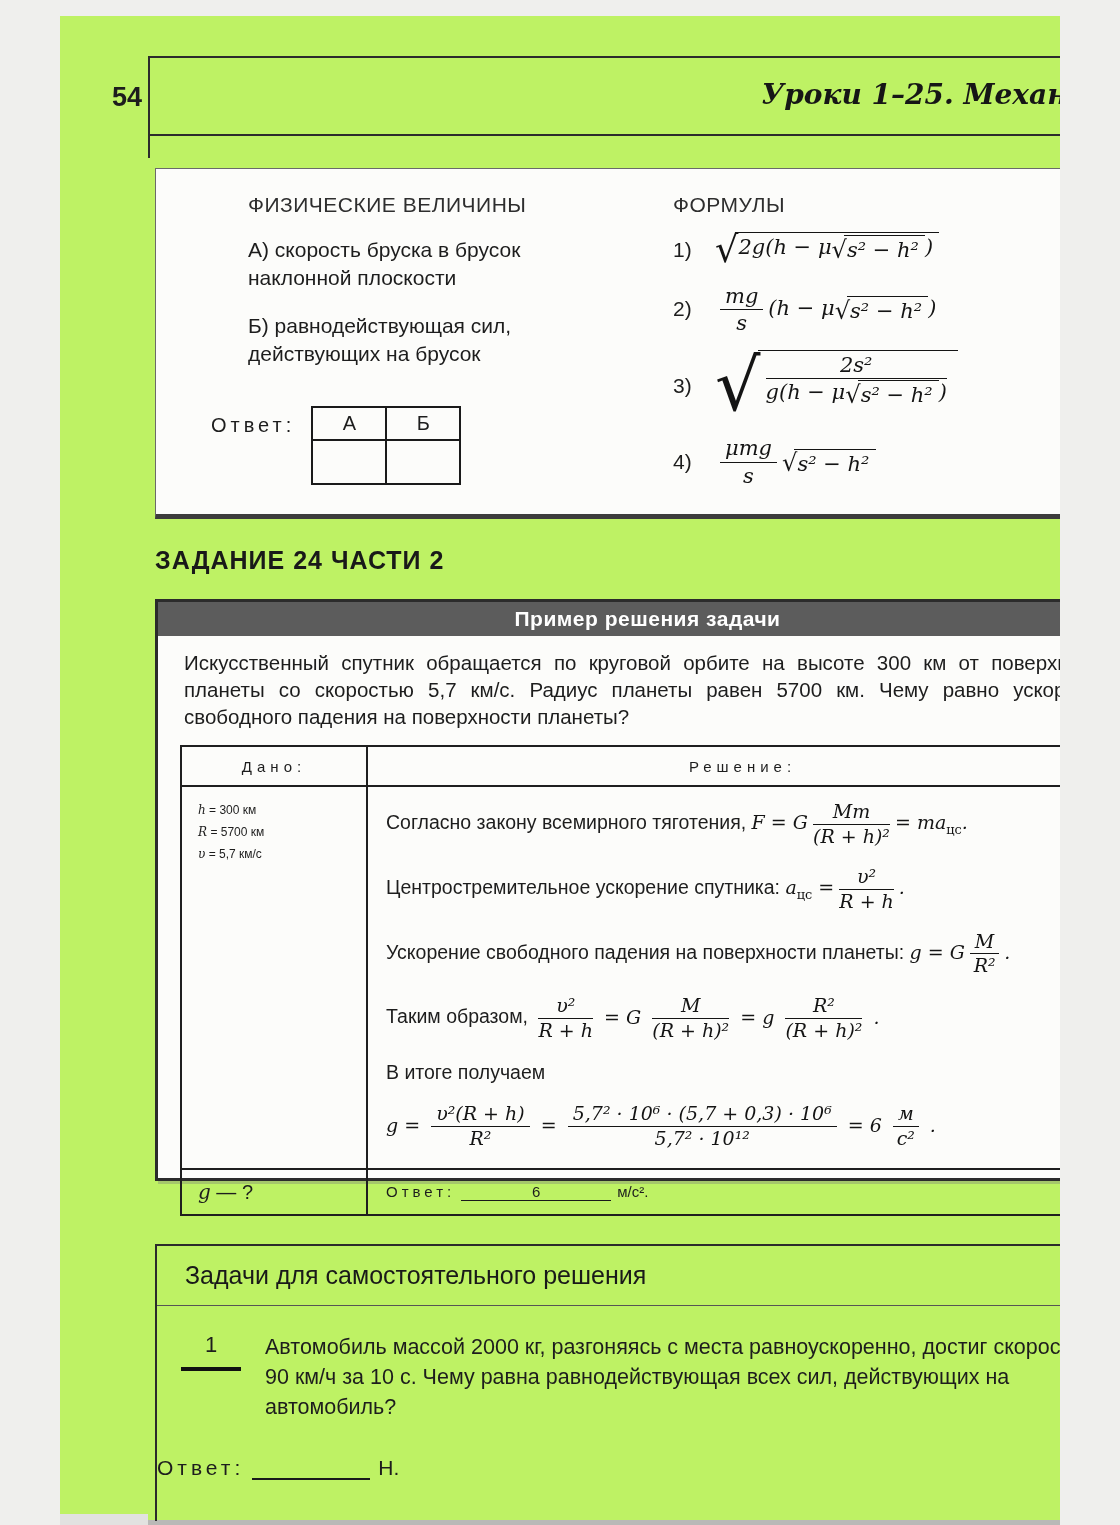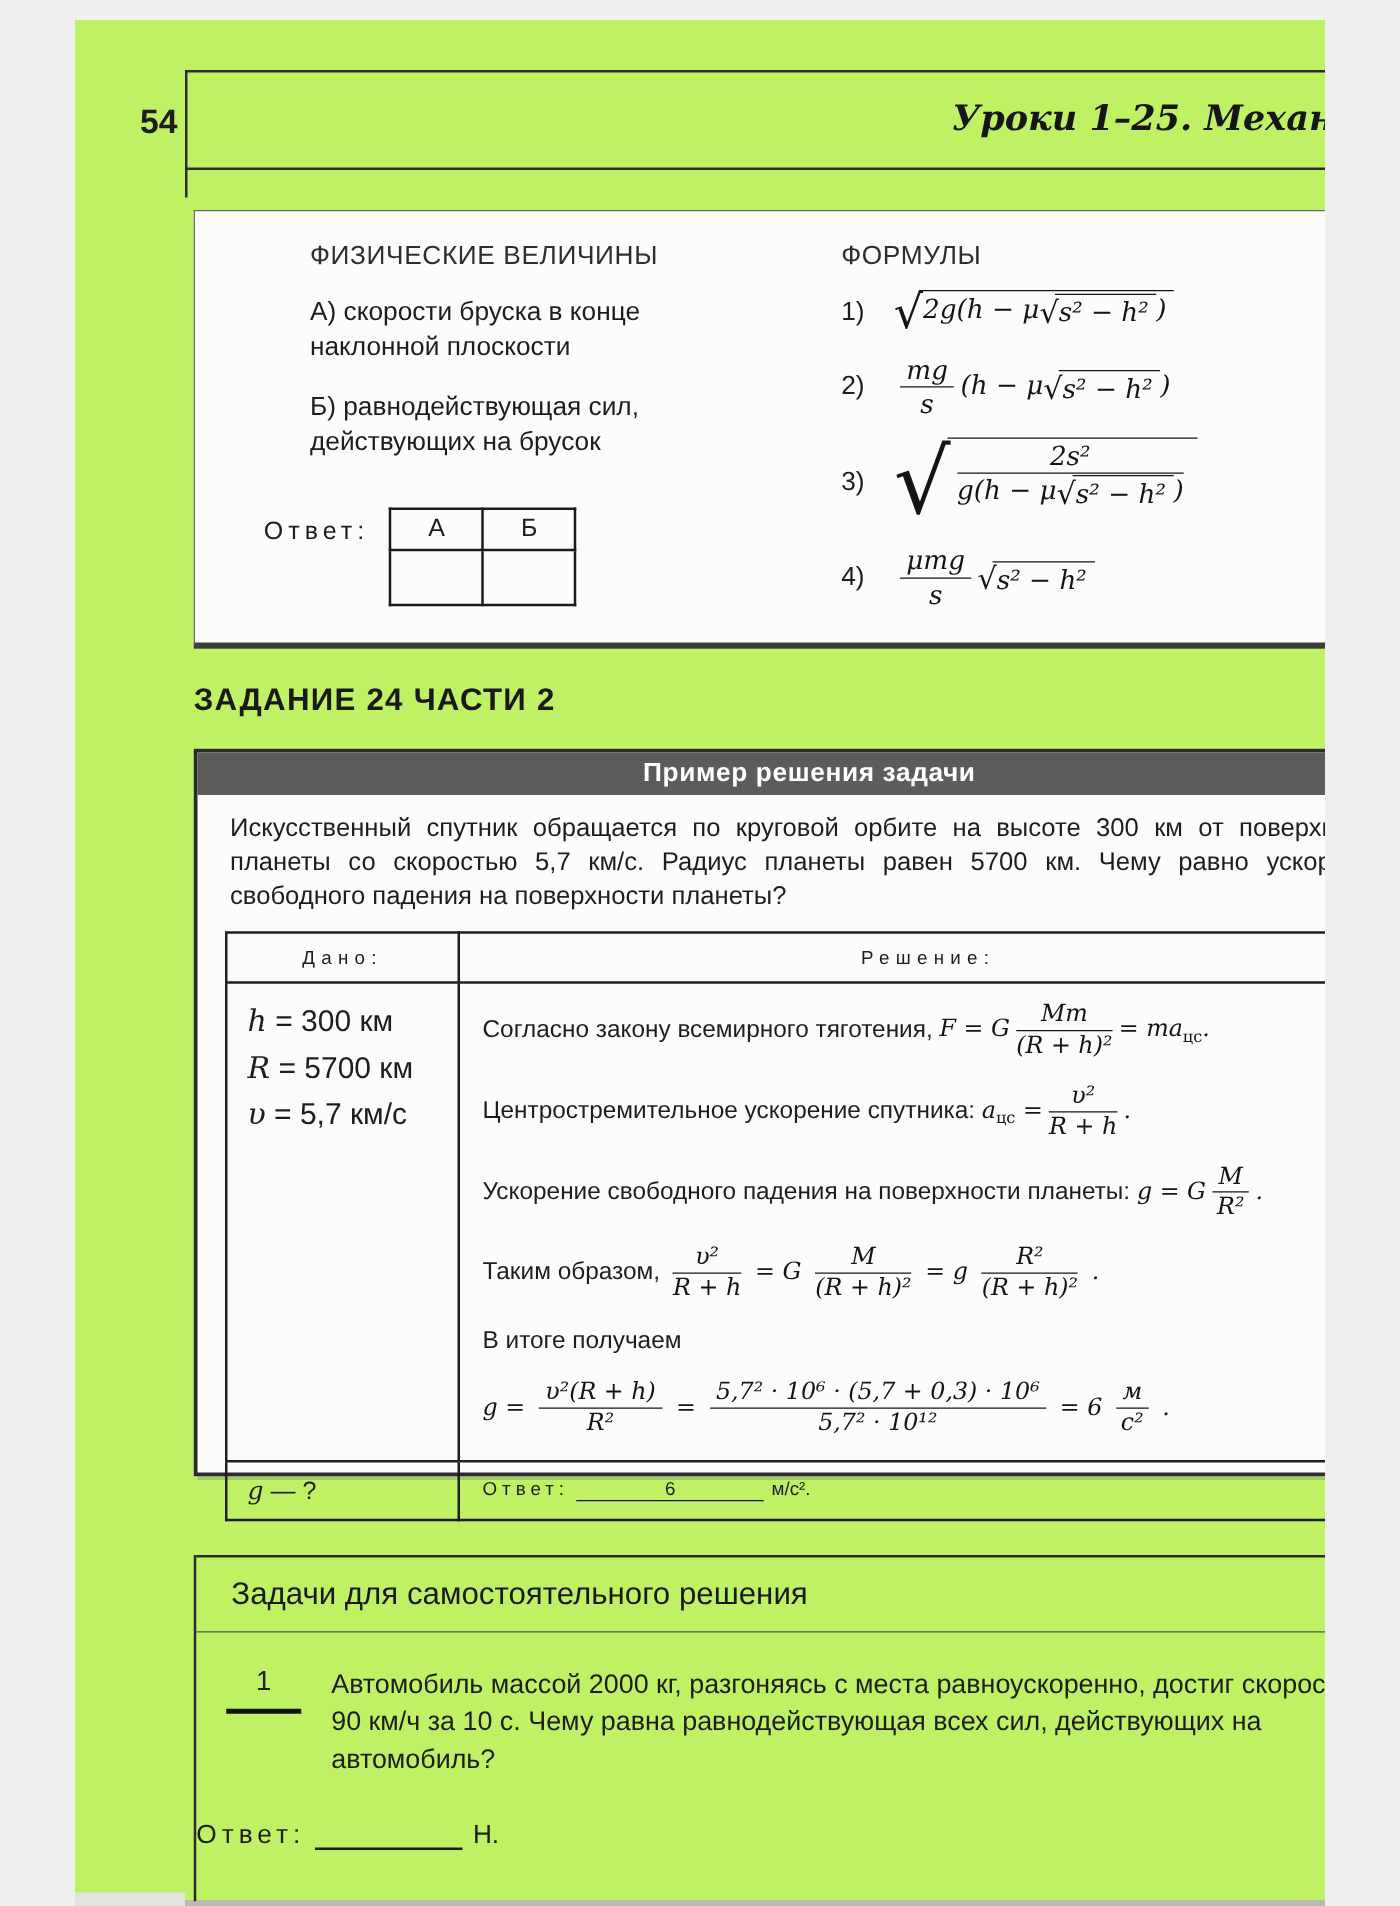--- a/index.html
+++ b/index.html
@@ -65,21 +65,21 @@
   }
   .example-title {
     height:34px; background:#5c5c5c; color:#ffffff; font-size:21px; font-weight:bold;
     display:flex; align-items:center; justify-content:center; letter-spacing:0.5px;
   }
   .problem-text { padding:13px 26px 9px; font-size:20.5px; line-height:1.32; text-align:justify; }
   .sol-table { border-collapse:collapse; margin:6px 22px 0; width:939px; table-layout:fixed; }
   .sol-table td, .sol-table th { border:2px solid #1f1f1f; }
   .sol-table th { font-size:15px; font-weight:normal; letter-spacing:5px; height:36px; }
   .col-given { width:182px; }
-  .given-cell { vertical-align:top; padding:16px 8px 0 16px; font-size:24px; }
+  .given-cell { vertical-align:top; padding:16px 8px 0 16px; font-size:12px; }
   .given-line { margin-bottom:8px; }
   .given-line i, .ivar { font-family:"DejaVu Serif", serif; font-style:italic; }
   .sol-cell { vertical-align:top; padding:14px 16px 0 18px; height:352px; }
   .sol-line { font-size:19.5px; margin-bottom:18px; line-height:1.3; }
   .sol-line .math { font-size:19px; }
   .ans-left { padding:10px 8px 10px 16px; font-size:20px; }
   .ans-cell { padding:8px 18px; font-size:15px; }
   .ans-label { letter-spacing:4px; }
   .ans-blank { display:inline-block; min-width:150px; border-bottom:1.7px solid #1a1a1a; text-align:center; margin:0 6px; }
   .ans-unit {}
@@ -114,21 +114,21 @@
 
   <div class="page-number">54</div>
   <div class="rule-top"></div>
   <div class="rule-vert"></div>
   <div class="chapter-title">Уроки 1–25. Механика</div>
   <div class="rule-bottom"></div>
 
   <div class="top-box">
     <div class="tb-left">
       <div class="col-title">ФИЗИЧЕСКИЕ ВЕЛИЧИНЫ</div>
-      <p class="item">А) скорости бруска в конце наклонной плоскости</p>
+      <p class="item">А) скорость бруска в брусок наклонной плоскости</p>
       <p class="item">Б) равнодействующая сил, действующих на брусок</p>
       <div class="answer-row">
         <span class="answer-label">Ответ:</span>
         <table class="answer-table">
           <tbody>
               <tr>
             <td>А</td>
             <td>Б</td>
           </tr>
           <tr>

